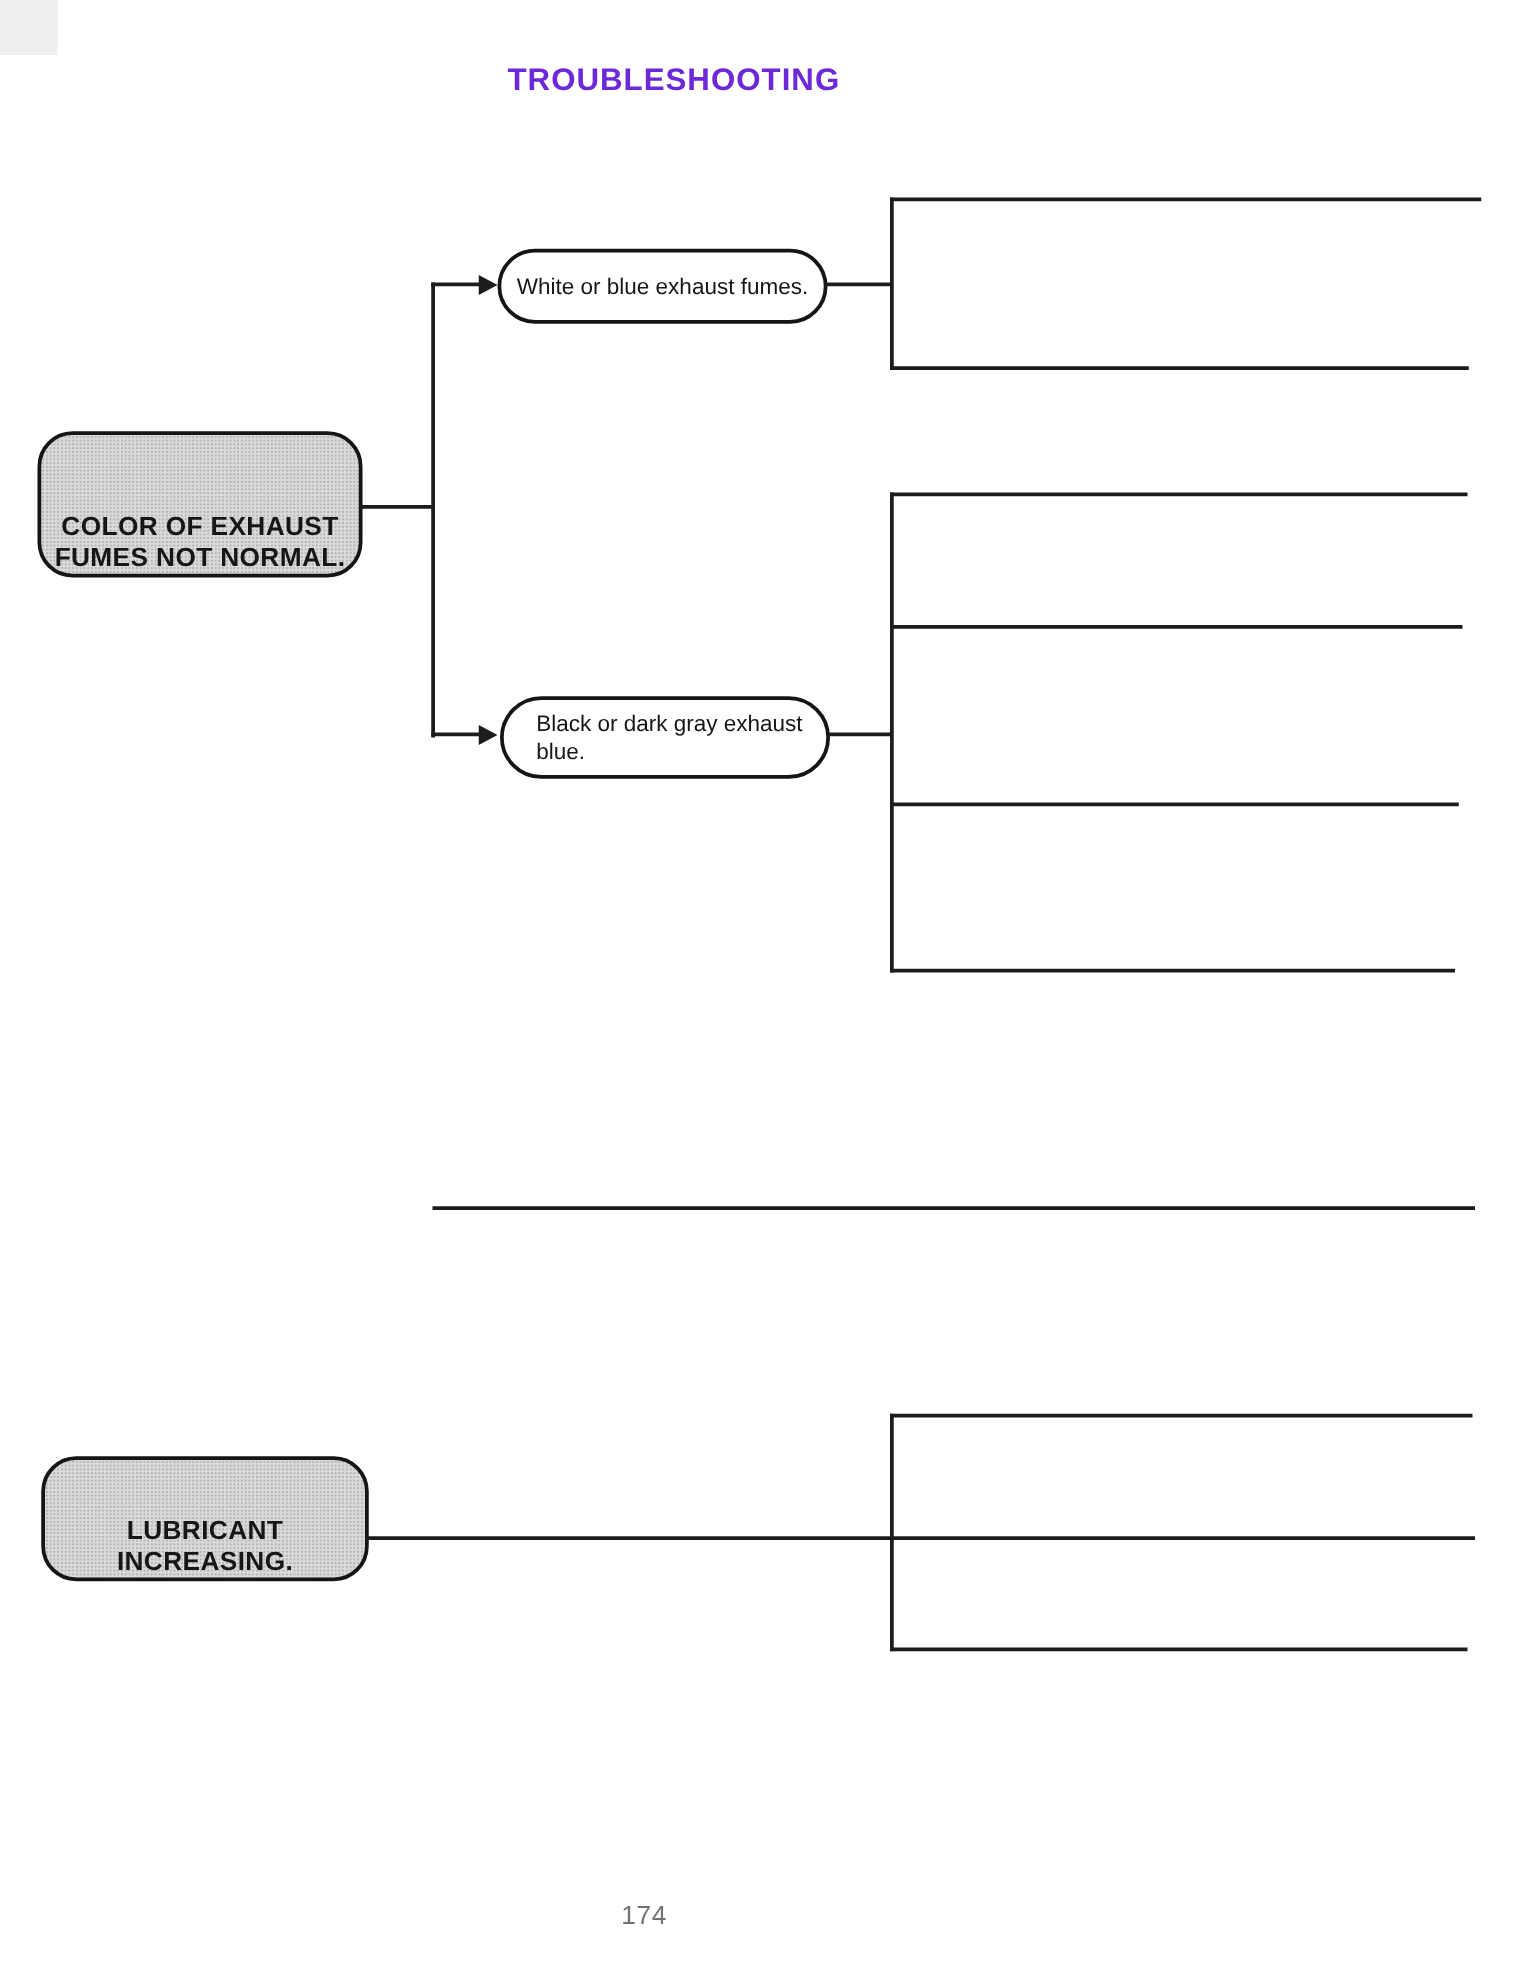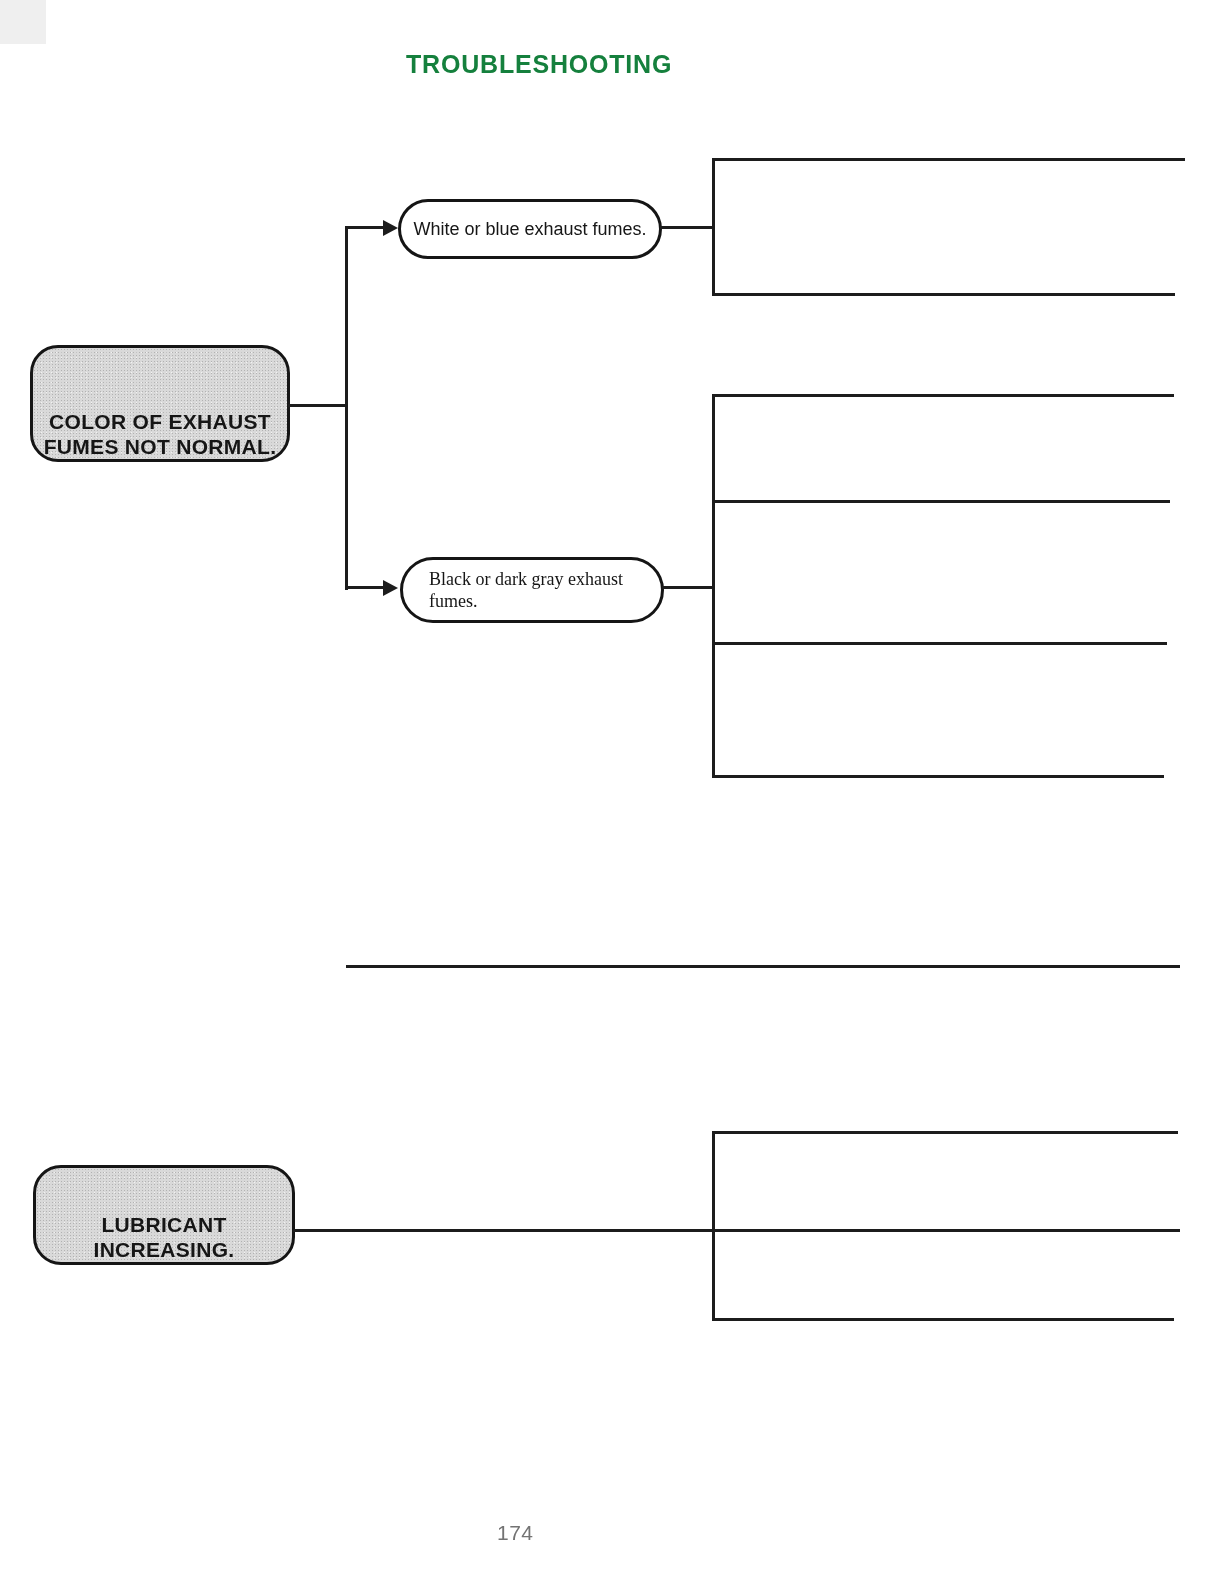--- a/index.html
+++ b/index.html
@@ -11,21 +11,21 @@
     color:#1a1a1a;
     overflow:hidden;
   }
   .corner-smudge{
     position:absolute;left:0;top:0;width:46px;height:44px;
     background:#efefef;
   }
   .title{
     position:absolute;left:406px;top:50px;margin:0;
     font-size:25px;font-weight:bold;letter-spacing:0.8px;
-    color:#15803d;white-space:nowrap;
+    color:#6d28d9;white-space:nowrap;
   }
   .node{
     position:absolute;box-sizing:border-box;
     border:3px solid #151515;border-radius:28px;
     background-color:#d9d9d9;
     background-image:
       radial-gradient(rgba(90,90,90,0.30) 0.7px, transparent 0.8px),
       radial-gradient(rgba(255,255,255,0.65) 0.6px, transparent 0.7px);
     background-size:3px 3px,5px 5px;
     background-position:0 0,1px 2px;
@@ -34,21 +34,21 @@
     text-align:center;color:#161616;
   }
   .oval{
     position:absolute;box-sizing:border-box;
     border:3px solid #151515;border-radius:40px;
     background:#ffffff;
     display:flex;flex-direction:column;justify-content:center;
     font-size:18px;line-height:22px;color:#161616;
   }
   .oval.center{align-items:center;text-align:right;}
-  .oval.left{align-items:flex-start;padding-left:26px;text-align:right;font-family:Liberation Serif, serif;}
+  .oval.left{align-items:flex-start;padding-left:26px;text-align:right;}
   .hline{position:absolute;height:3px;background:#1c1c1c;}
   .vline{position:absolute;width:3px;background:#1c1c1c;}
   .arrow-right{
     position:absolute;width:0;height:0;
     border-top:8px solid transparent;
     border-bottom:8px solid transparent;
     border-left:15px solid #1c1c1c;
   }
   .page-number{
     position:absolute;left:497px;top:1521px;
@@ -84,21 +84,21 @@
     <div class="nl">White or blue exhaust fumes.</div>
   </div>
   <div class="hline" style="left:660px;top:226px;width:54px;"></div>
 
   <div class="vline" style="left:712px;top:158px;height:138px;"></div>
   <div class="hline" style="left:712px;top:158px;width:473px;"></div>
   <div class="hline" style="left:712px;top:293px;width:463px;"></div>
 
   <div class="oval left" style="left:400px;top:557px;width:264px;height:66px;">
     <div class="nl">Black or dark gray exhaust</div>
-    <div class="nl">fumes.</div>
+    <div class="nl">blue.</div>
   </div>
   <div class="hline" style="left:662px;top:586px;width:52px;"></div>
 
   <div class="vline" style="left:712px;top:394px;height:384px;"></div>
   <div class="hline" style="left:712px;top:394px;width:462px;"></div>
   <div class="hline" style="left:712px;top:500px;width:458px;"></div>
   <div class="hline" style="left:712px;top:642px;width:455px;"></div>
   <div class="hline" style="left:712px;top:775px;width:452px;"></div>
 
   <div class="hline" style="left:346px;top:965px;width:834px;"></div>

